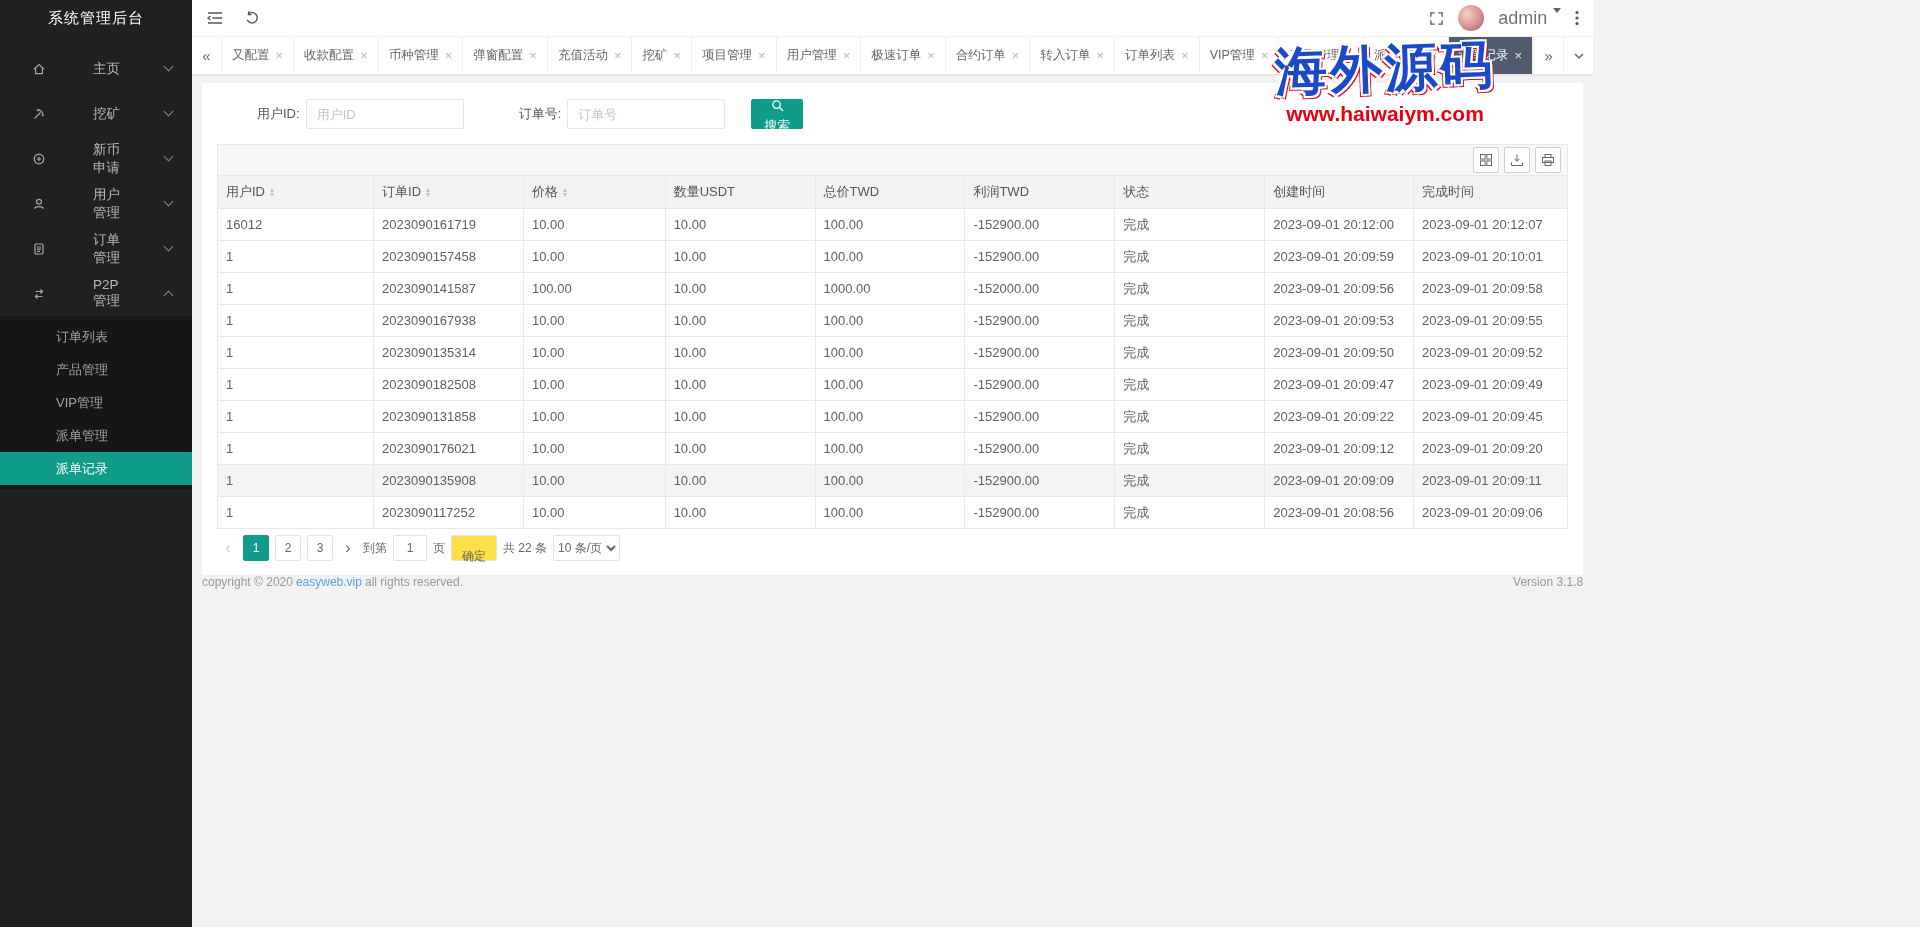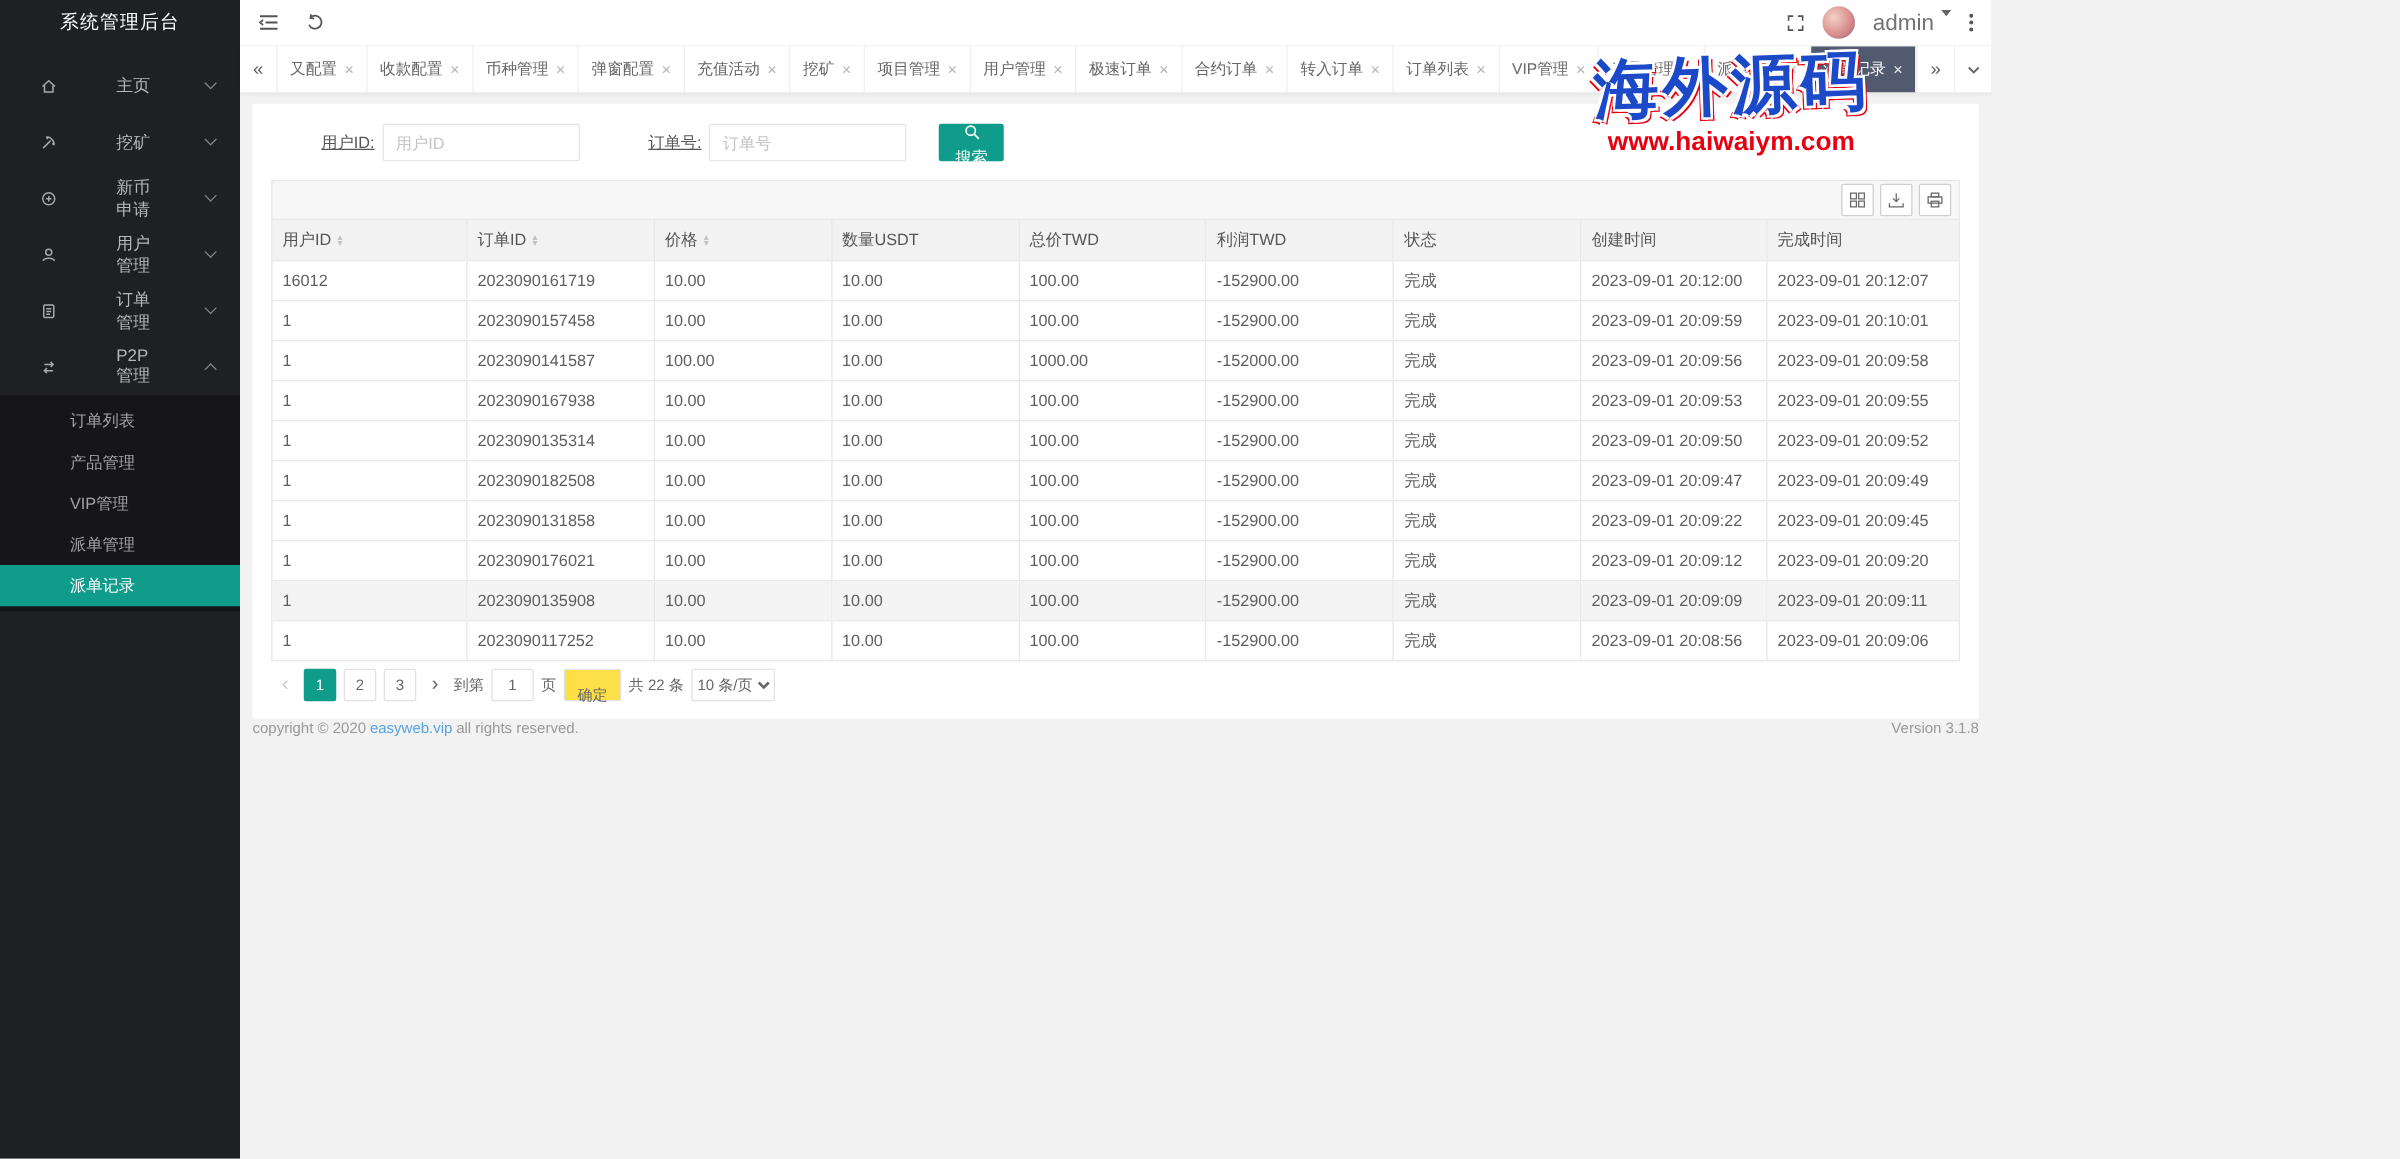--- a/index.html
+++ b/index.html
@@ -45,21 +45,21 @@
   .tabs { flex: 1; display: flex; overflow: hidden; }
   .tab { display: flex; align-items: center; padding: 0 10px; font-size: 12.5px; color: #666; border-right: 1px solid #efefef; white-space: nowrap; cursor: pointer; }
   .tab-close { margin-left: 6px; color: #b5b5b5; font-size: 13px; line-height: 1; }
   .tab.active { background: var(--tab-active-bg); color: #fff; }
   .tab.active .tab-close { color: #e8e8e8; }
 
   .content { flex: 1; padding: 8px 10px 0; overflow: hidden; }
   .card { background: #fff; border-radius: 2px; padding: 12px 15px 14px; }
 
   .search-row { display: flex; align-items: center; padding: 4px 0 0 40px; }
-  .search-row label { font-size: 13px; color: #555; margin-right: 6px; text-decoration: underline; }
+  .search-row label { font-size: 13px; color: #555; margin-right: 6px; }
   .search-row .lbl2 { margin-left: 55px; }
   .txt-input { width: 158px; height: 30px; border: 1px solid #e5e5e5; border-radius: 2px; padding: 0 10px; font-size: 13px; color: #333; outline: none; font-family: inherit; }
   .txt-input::placeholder { color: #c4c4c4; }
   .search-btn { margin-left: 26px; height: 30px; padding: 0 13px; background: var(--accent); color: #fff; border: none; border-radius: 2px; font-size: 13px; display: inline-flex; align-items: center; gap: 5px; cursor: pointer; font-family: inherit; flex-direction: column; }
 
   .table-toolbar { margin-top: 15px; height: 31px; background: #f7f7f7; border: 1px solid #e8e8e8; border-bottom: none; display: flex; align-items: center; justify-content: flex-end; gap: 5px; padding: 0 6px; }
   .tool-btn { width: 26px; height: 26px; border: 1px solid #cfcfcf; border-radius: 2px; background: #fff; display: inline-flex; align-items: center; justify-content: center; cursor: pointer; }
 
   table { width: 100%; border-collapse: collapse; table-layout: fixed; }
   thead th { background: #f2f2f2; border: 1px solid #e8e8e8; height: 33px; font-weight: 400; font-size: 13px; color: #555; text-align: left; padding: 0 8px; white-space: nowrap; }

